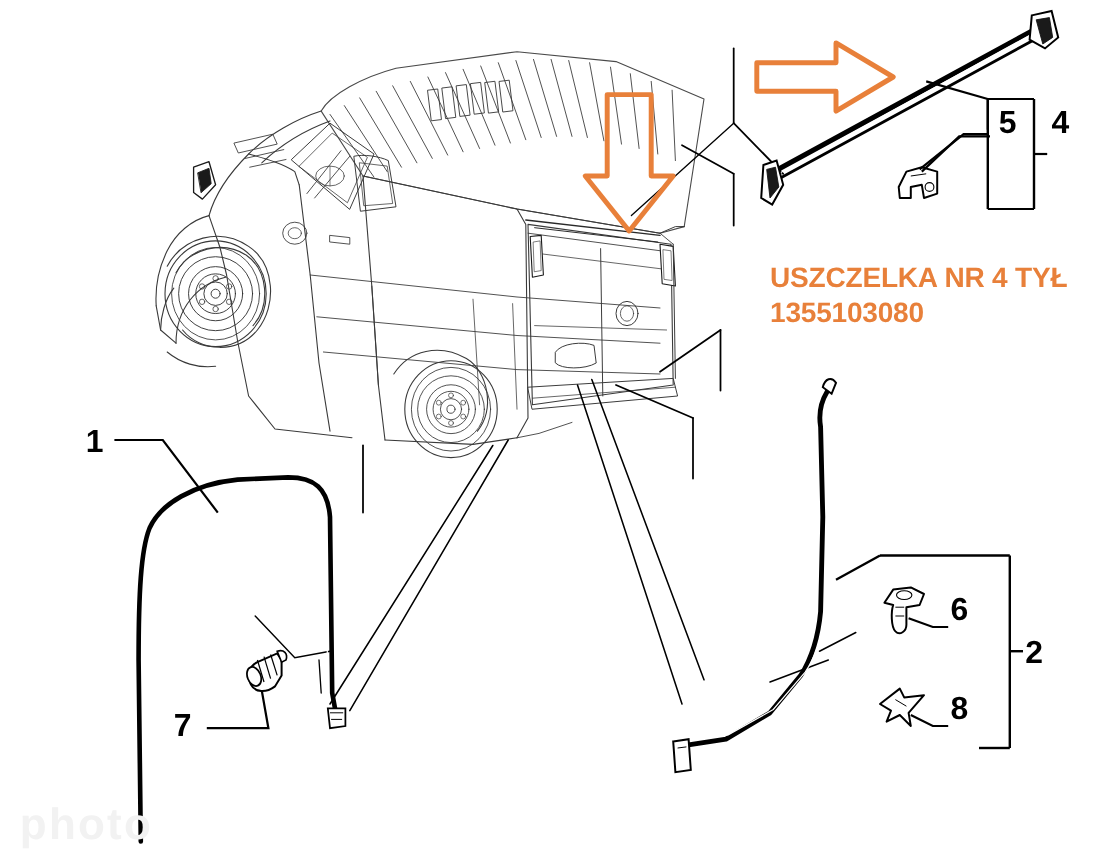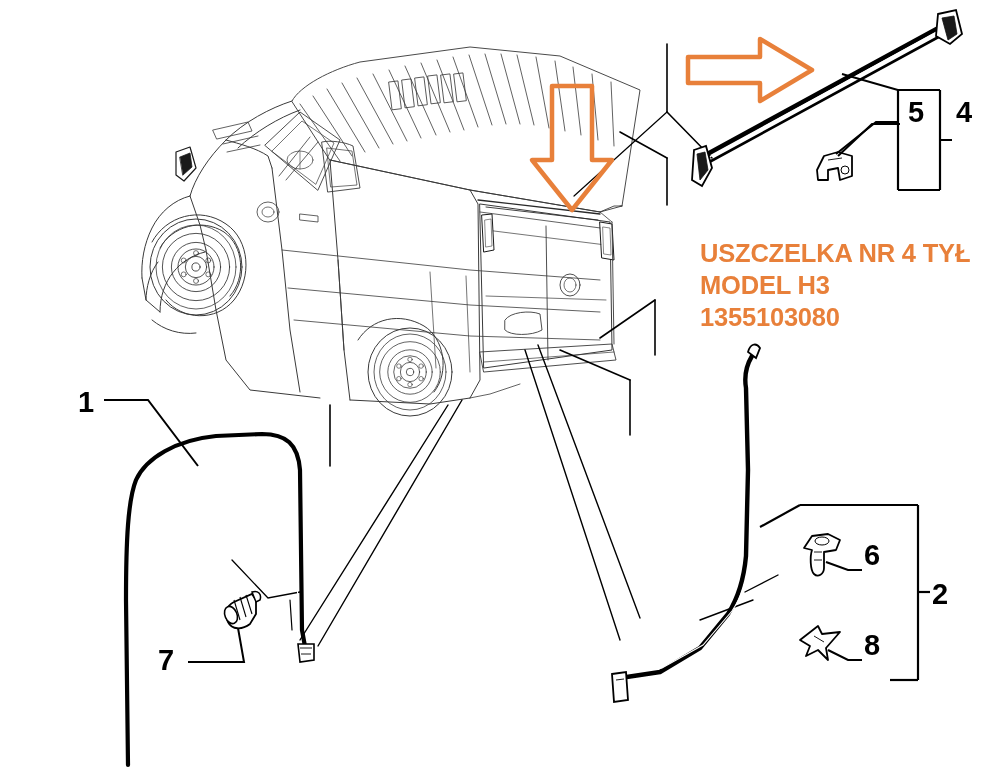--- a/index.html
+++ b/index.html
@@ -340,18 +340,18 @@
   <div class="callout-num" style="left:78px; top:386px;">1</div>
   <div class="callout-num" style="left:932px; top:578px;">2</div>
   <div class="callout-num" style="left:956px; top:96px;">4</div>
   <div class="callout-num" style="left:908px; top:96px;">5</div>
   <div class="callout-num" style="left:864px; top:539px;">6</div>
   <div class="callout-num" style="left:158px; top:644px;">7</div>
   <div class="callout-num" style="left:864px; top:629px;">8</div>
 
   <div id="note-block">
     <div>USZCZELKA NR 4 TYŁ</div>
-    <div>MODEL H3</div>
     <div>1355103080</div>
   </div>
 
+  <div id="watermark">photo</div>
 
 </div>
 
 </body></html>

